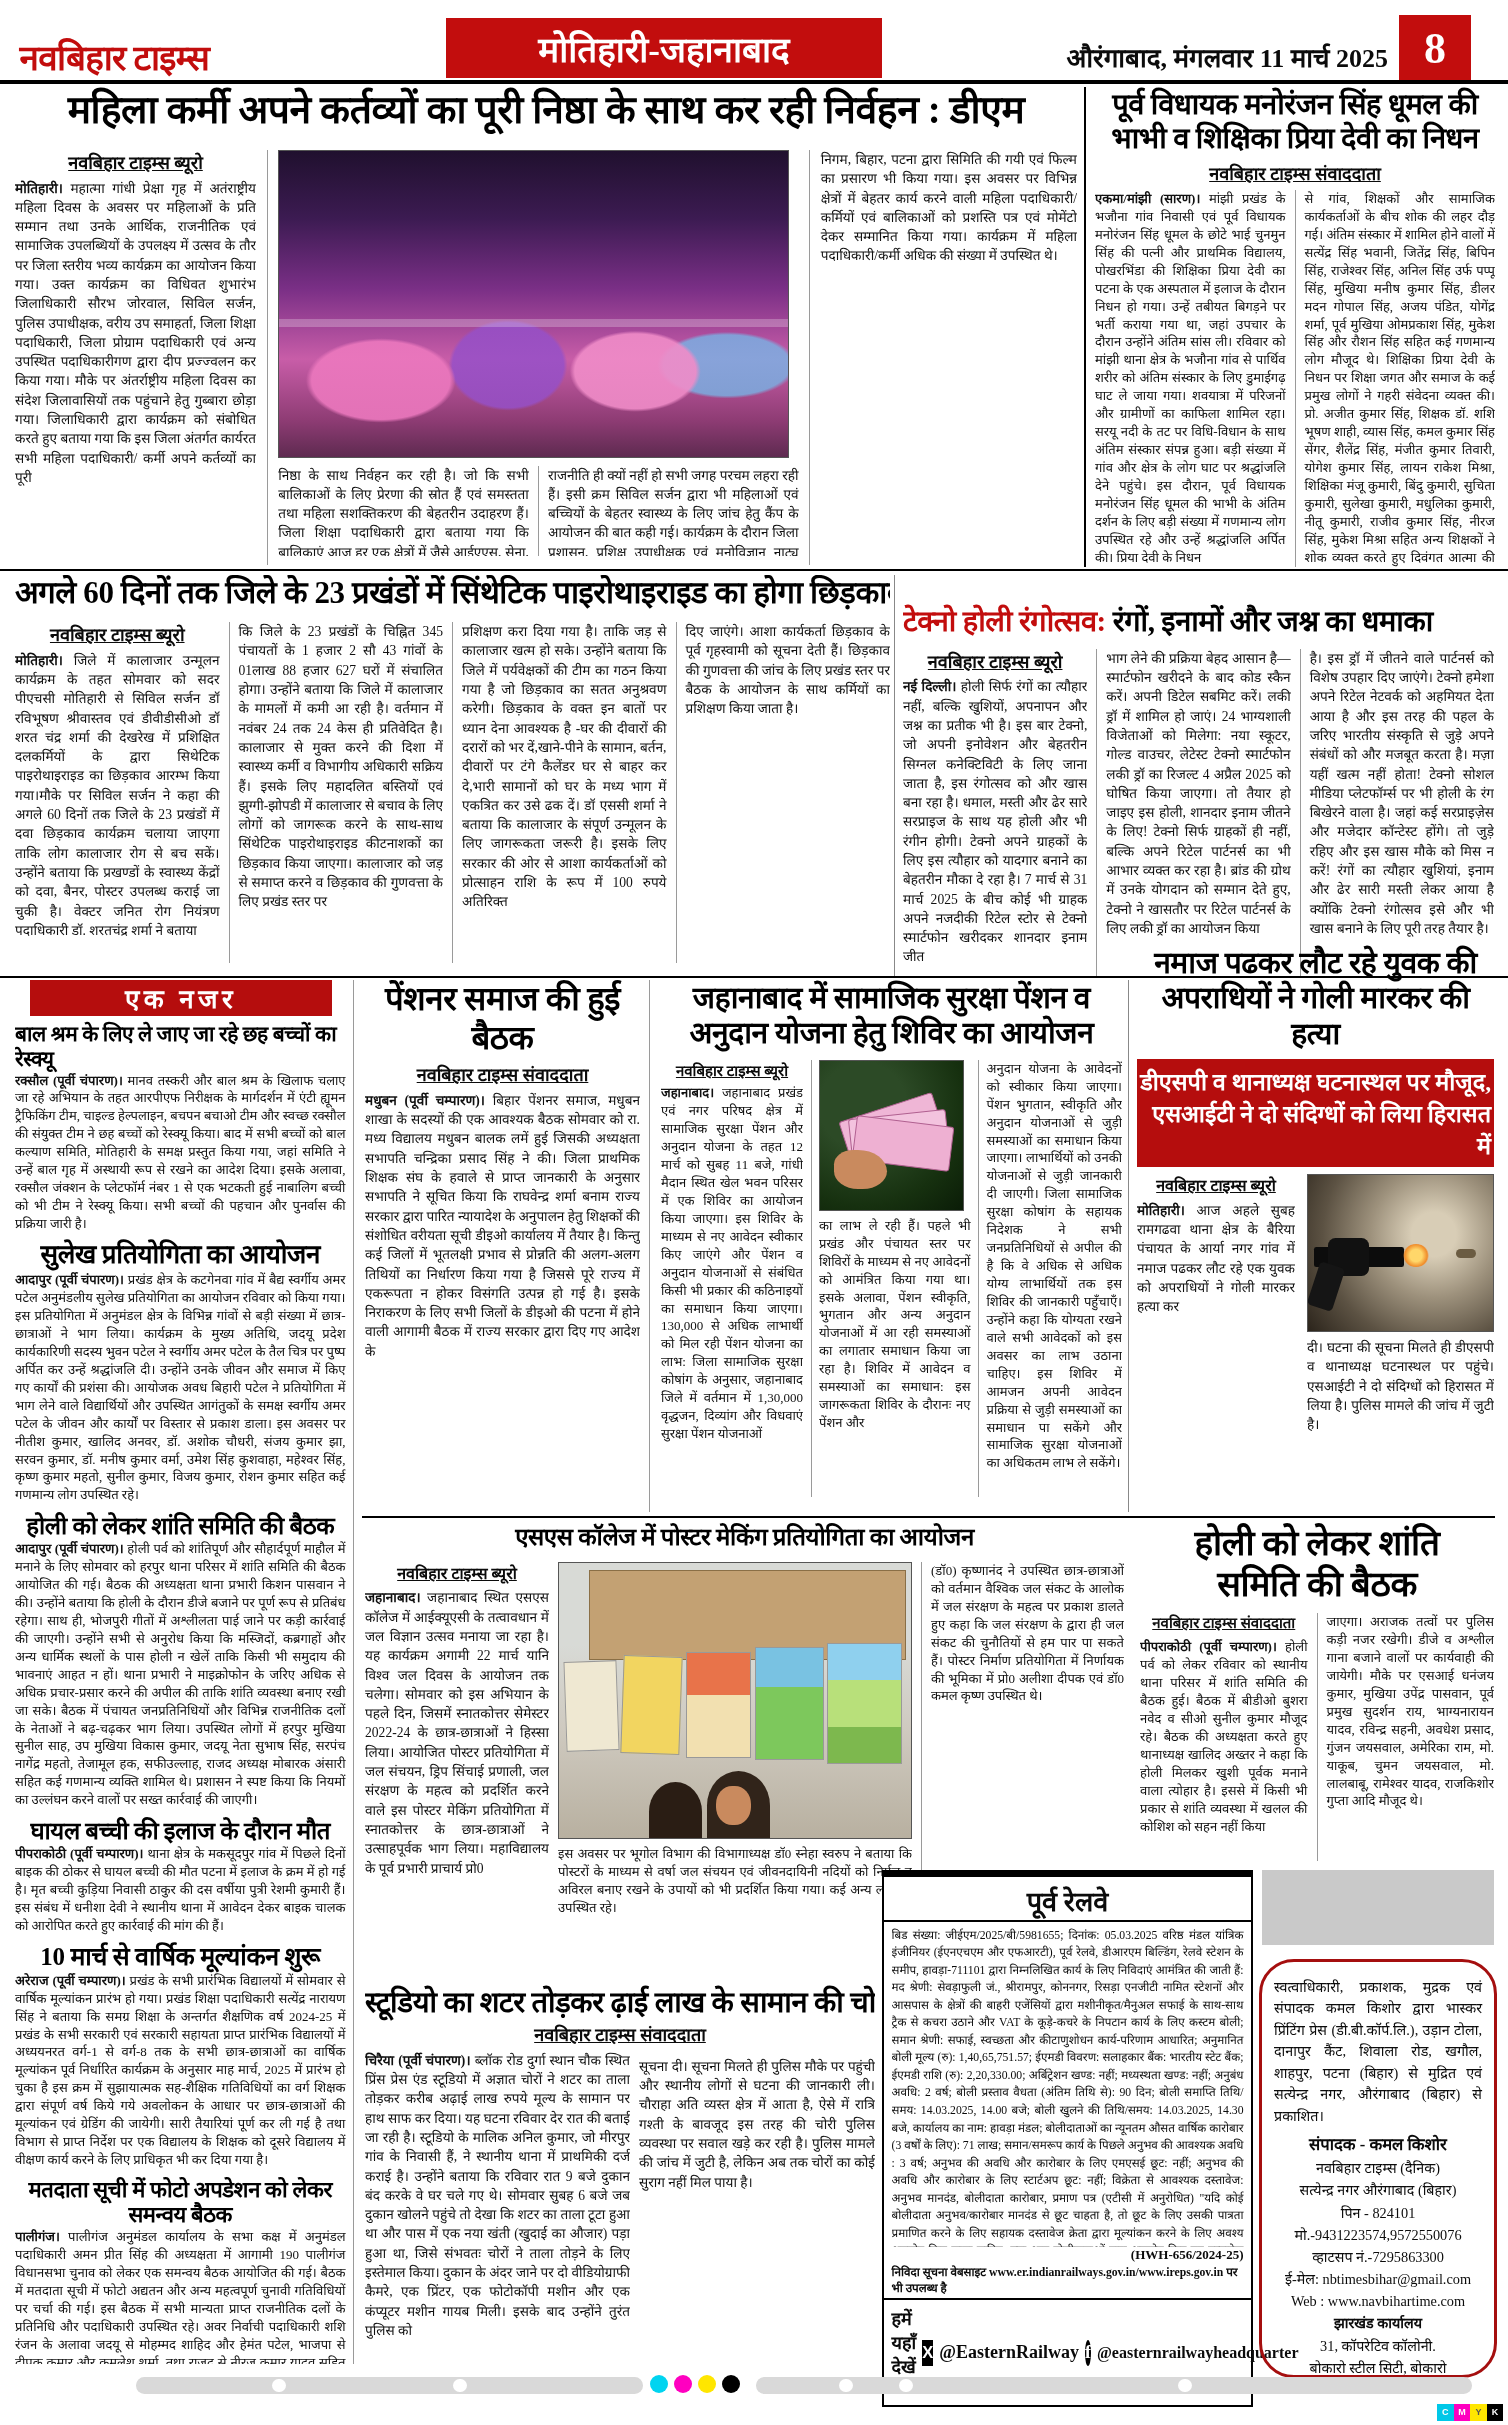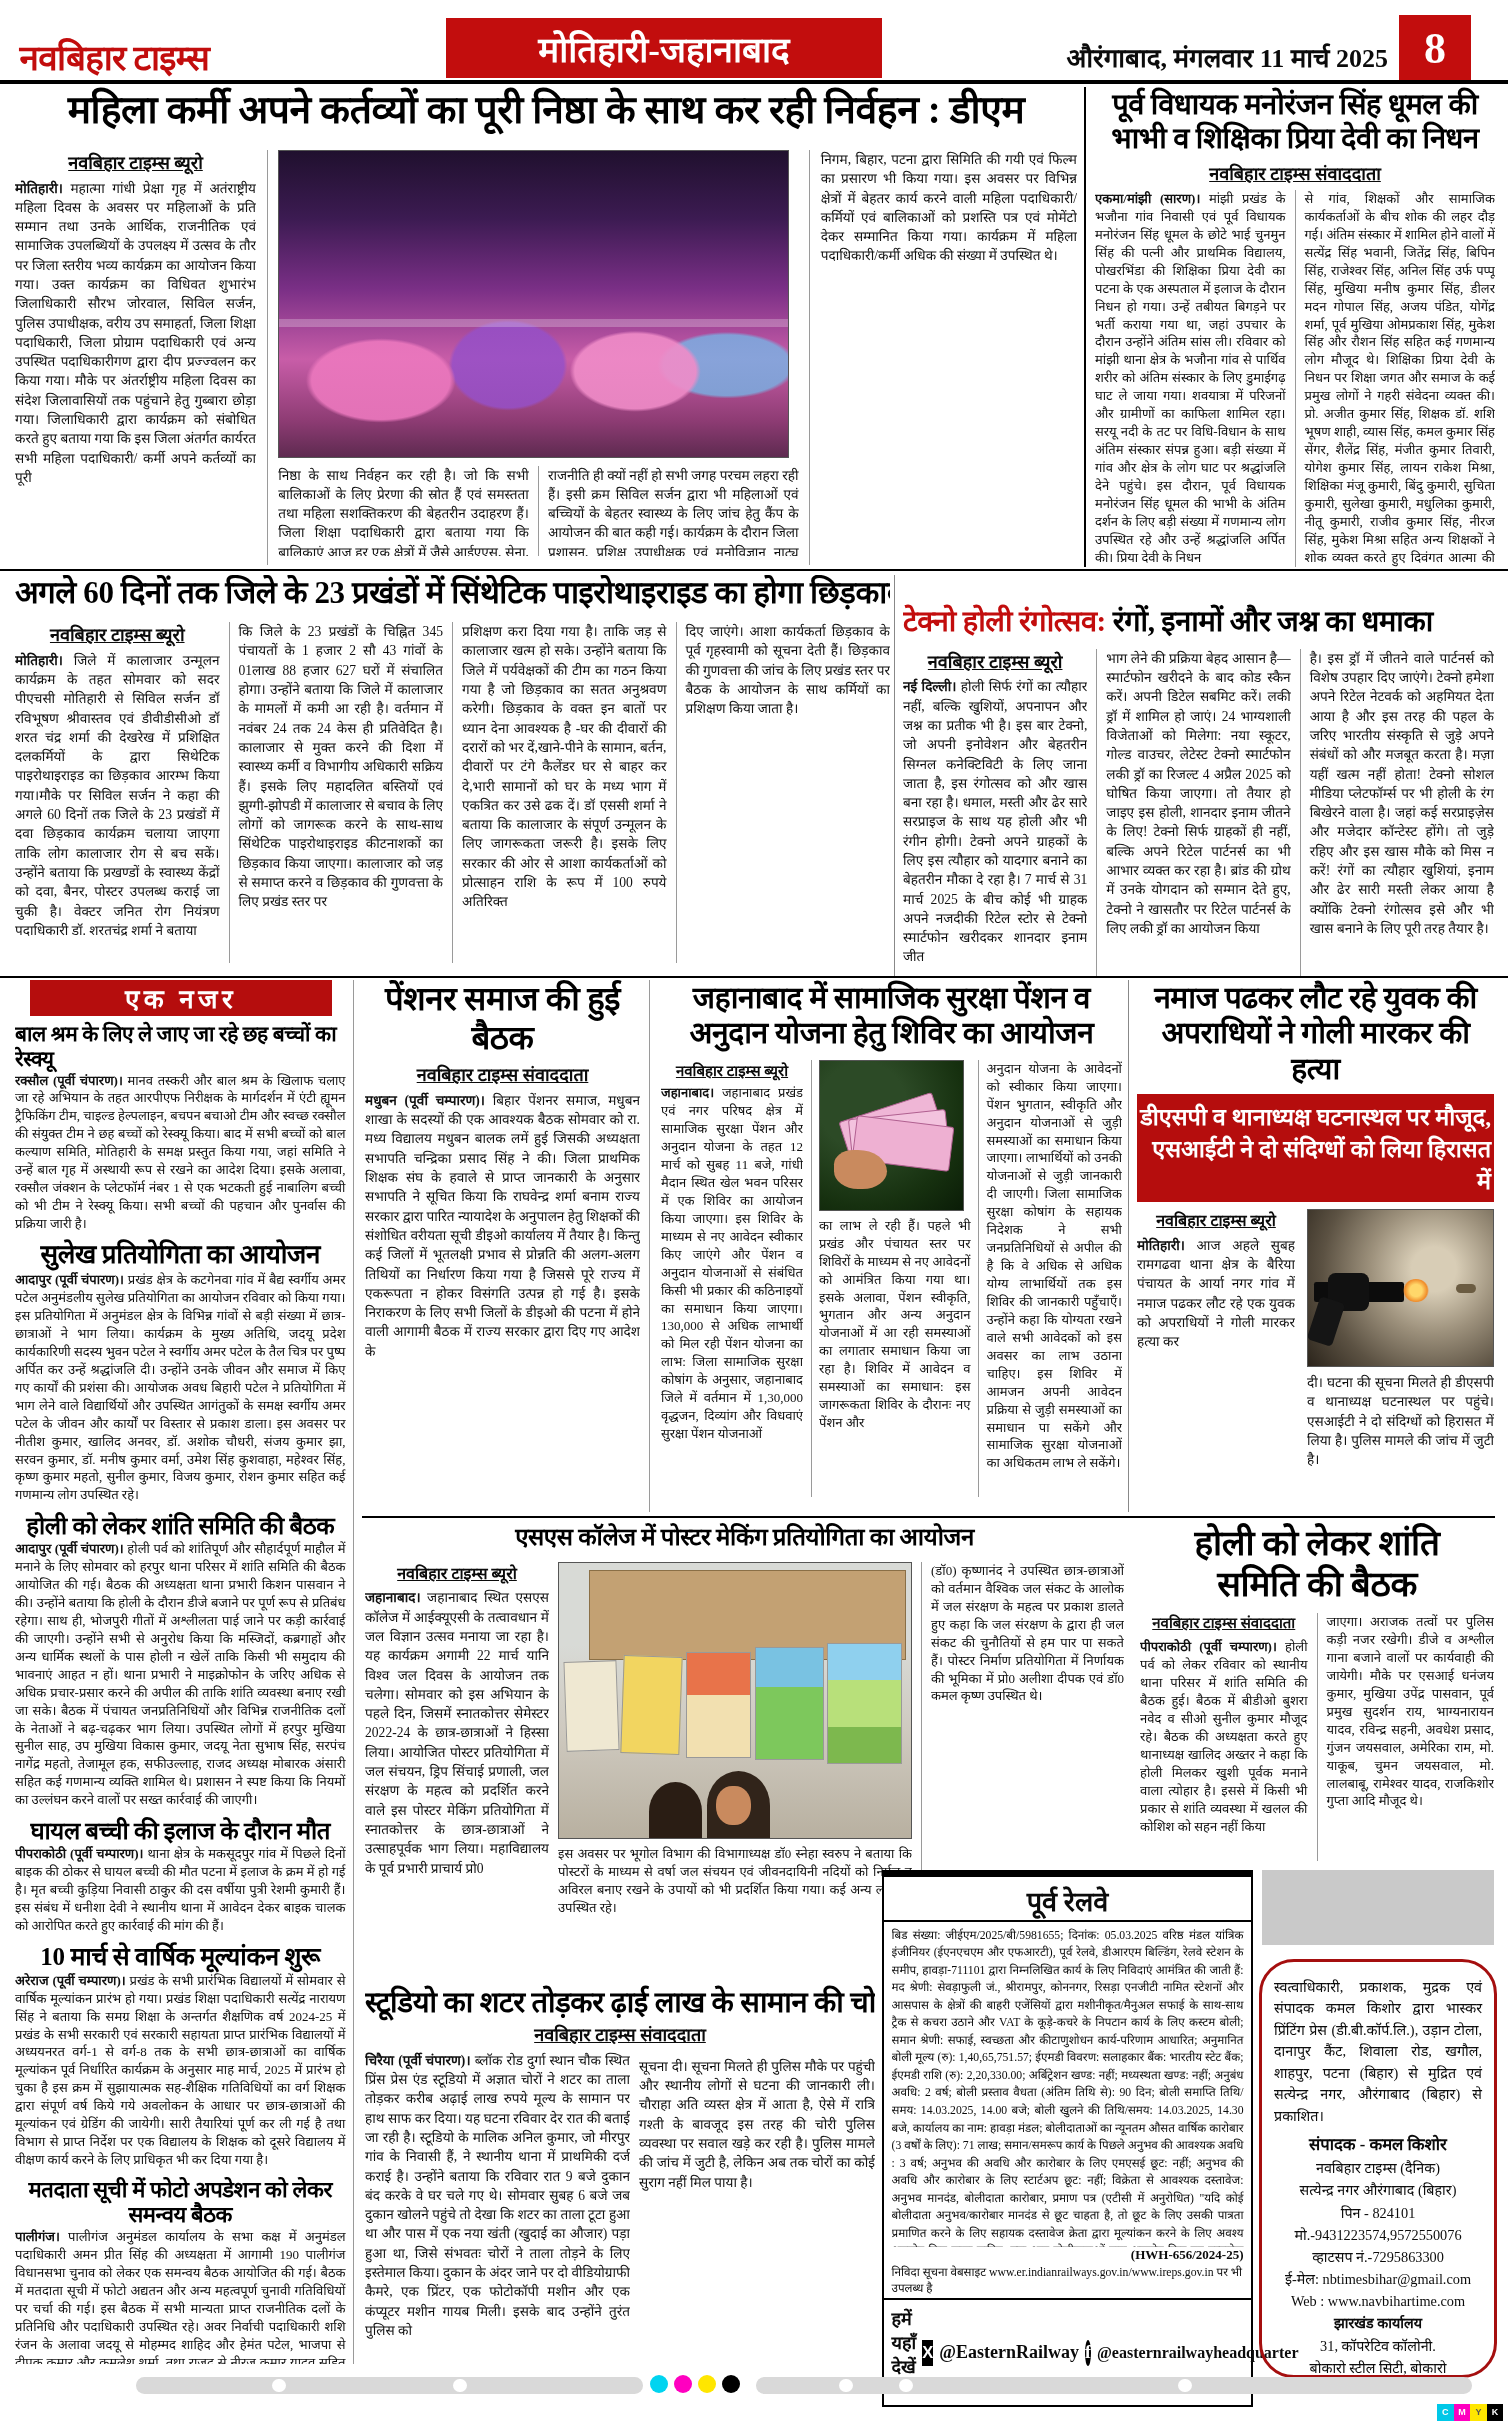--- a/index.html
+++ b/index.html
@@ -204,21 +204,21 @@
           <span>का लाभ ले रही हैं। पहले भी प्रखंड और पंचायत स्तर पर शिविरों के माध्यम से नए आवेदनों को आमंत्रित किया गया था। इसके अलावा, पेंशन स्वीकृति, भुगतान और अन्य अनुदान योजनाओं में आ रही समस्याओं का लगातार समाधान किया जा रहा है।</span>
           <span class="subhead-bold">शिविर में आवेदन व समस्याओं का समाधान:</span><span> इस जागरूकता शिविर के दौरानः नए पेंशन और</span>
         </div>
       </div>
       <div class="small-text clip" style="flex:1;margin-left:7.5px;padding-left:7.5px;border-left:0.8px solid #9a9a9a;">अनुदान योजना के आवेदनों को स्वीकार किया जाएगा। पेंशन भुगतान, स्वीकृति और अनुदान योजनाओं से जुड़ी समस्याओं का समाधान किया जाएगा। लाभार्थियों को उनकी योजनाओं से जुड़ी जानकारी दी जाएगी। जिला सामाजिक सुरक्षा कोषांग के सहायक निदेशक ने सभी जनप्रतिनिधियों से अपील की है कि वे अधिक से अधिक योग्य लाभार्थियों तक इस शिविर की जानकारी पहुँचाएँ। उन्होंने कहा कि योग्यता रखने वाले सभी आवेदकों को इस अवसर का लाभ उठाना चाहिए। इस शिविर में आमजन अपनी आवेदन प्रक्रिया से जुड़ी समस्याओं का समाधान पा सकेंगे और सामाजिक सुरक्षा योजनाओं का अधिकतम लाभ ले सकेंगे।</div>
     </div>
   </div>
 
   <div class="vrule" style="left:1128px;top:980px;height:532px;"></div>
 
-  <div class="abs clip" style="left:1137px;top:980px;width:357px;height:532px;">
+  <div class="abs clip" style="left:1137px;top:945px;width:357px;height:532px;">
     <div class="headline center" style="font-size:30px;">
       <div>नमाज पढकर लौट रहे युवक की</div>
       <div>अपराधियों ने गोली मारकर की हत्या</div>
     </div>
     <div style="background:#b50d0d;margin-top:7.5px;padding:6px 3px;">
       <div class="redbox-text" style="font-size:23.4px;">डीएसपी व थानाध्यक्ष घटनास्थल पर मौजूद,</div>
       <div class="redbox-text" style="font-size:23.4px;">एसआईटी ने दो संदिग्धों को लिया हिरासत में</div>
     </div>
     <div style="display:flex;margin-top:7.5px;height:332px;overflow:hidden;">
       <div class="clip" style="width:158px;">
@@ -297,21 +297,21 @@
       <div class="clip" style="flex:1;margin-left:9px;">
         <div class="body-text" style="margin-top:6px;">सूचना दी। सूचना मिलते ही पुलिस मौके पर पहुंची और स्थानीय लोगों से घटना की जानकारी ली। चौराहा अति व्यस्त क्षेत्र में आता है, ऐसे में रात्रि गश्ती के बावजूद इस तरह की चोरी पुलिस व्यवस्था पर सवाल खड़े कर रही है। पुलिस मामले की जांच में जुटी है, लेकिन अब तक चोरों का कोई सुराग नहीं मिल पाया है।</div>
       </div>
     </div>
   </div>
 
   <div class="abs" style="left:882px;top:1870px;width:371px;height:537px;border:2.3px solid #000;border-top:7.5px solid #000;background:#fff;padding:4.5px 7.5px 0 7.5px;display:flex;flex-direction:column;">
     <div class="center" style="font-size:27px;font-weight:bold;border-bottom:2.3px solid #000;margin:0 -7.5px;padding-bottom:1.5px;">पूर्व रेलवे</div>
     <div class="clip" style="font-size:11.7px;line-height:1.5;text-align:justify;margin-top:4.5px;flex:1;">बिड संख्या: जीईएम/2025/बी/5981655; दिनांक: 05.03.2025 वरिष्ठ मंडल यांत्रिक इंजीनियर (ईएनएचएम और एफआरटी), पूर्व रेलवे, डीआरएम बिल्डिंग, रेलवे स्टेशन के समीप, हावड़ा-711101 द्वारा निम्नलिखित कार्य के लिए निविदाएं आमंत्रित की जाती हैं: मद श्रेणी: सेवड़ाफुली जं., श्रीरामपुर, कोननगर, रिसड़ा एनजीटी नामित स्टेशनों और आसपास के क्षेत्रों की बाहरी एजेंसियों द्वारा मशीनीकृत/मैनुअल सफाई के साथ-साथ ट्रैक से कचरा उठाने और VAT के कूड़े-कचरे के निपटान कार्य के लिए कस्टम बोली; समान श्रेणी: सफाई, स्वच्छता और कीटाणुशोधन कार्य-परिणाम आधारित; अनुमानित बोली मूल्य (रु): 1,40,65,751.57; ईएमडी विवरण: सलाहकार बैंक: भारतीय स्टेट बैंक; ईएमडी राशि (रु): 2,20,330.00; अर्बिट्रेशन खण्ड: नहीं; मध्यस्थता खण्ड: नहीं; अनुबंध अवधि: 2 वर्ष; बोली प्रस्ताव वैधता (अंतिम तिथि से): 90 दिन; बोली समाप्ति तिथि/समय: 14.03.2025, 14.00 बजे; बोली खुलने की तिथि/समय: 14.03.2025, 14.30 बजे, कार्यालय का नाम: हावड़ा मंडल; बोलीदाताओं का न्यूनतम औसत वार्षिक कारोबार (3 वर्षों के लिए): 71 लाख; समान/समरूप कार्य के पिछले अनुभव की आवश्यक अवधि : 3 वर्ष; अनुभव की अवधि और कारोबार के लिए एमएसई छूट: नहीं; अनुभव की अवधि और कारोबार के लिए स्टार्टअप छूट: नहीं; विक्रेता से आवश्यक दस्तावेज: अनुभव मानदंड, बोलीदाता कारोबार, प्रमाण पत्र (एटीसी में अनुरोधित) "यदि कोई बोलीदाता अनुभव/कारोबार मानदंड से छूट चाहता है, तो छूट के लिए उसकी पात्रता प्रमाणित करने के लिए सहायक दस्तावेज क्रेता द्वारा मूल्यांकन करने के लिए अवश्य अपलोड किए जाना चाहिए; क्या आप बोलीदाताओं द्वारा अपलोड किए गए दस्तावेज बोली में भाग लेने वाले सभी बोलीदाताओं को दिखाना चाहते हैं?: हाँ; आरए के लिए बोली सक्षम: नहीं; बोली का प्रकार: दो पैकेट बोली; तकनीकी मूल्यांकन के दौरान तकनीकी स्पष्टीकरण के लिए अनुमत समय: 2 दिन; मूल्यांकन विधि: कुल मूल्यवार मूल्यांकन; ईपीबीजी विवरण: सलाहकार बैंक: भारतीय स्टेट बैंक; ईपीबीजी प्रतिशत (%): 5.00; ईपीबीजी की आवश्यक अवधि (महीना): 30</div>
     <div style="text-align:right;font-size:13px;font-weight:bold;">(HWH-656/2024-25)</div>
-    <div style="font-size:11.7px;font-weight:normal;border-bottom:2.3px solid #000;margin:0 -7.5px;padding:0 7.5px 3px 7.5px;">निविदा सूचना वेबसाइट www.er.indianrailways.gov.in/www.ireps.gov.in पर भी उपलब्ध है</div>
+    <div style="font-size:11.7px;font-weight:bold;border-bottom:2.3px solid #000;margin:0 -7.5px;padding:0 7.5px 3px 7.5px;">निविदा सूचना वेबसाइट www.er.indianrailways.gov.in/www.ireps.gov.in पर भी उपलब्ध है</div>
     <div style="display:flex;align-items:center;gap:6px;padding:6px 0;font-weight:bold;font-size:18px;">
       <span>हमें यहाँ देखें :</span>
       <span style="display:inline-flex;width:26px;height:26px;background:#000;color:#fff;align-items:center;justify-content:center;font-family:'Liberation Sans',sans-serif;font-size:16.6px;">X</span>
       <span>@EasternRailway</span>
       <span style="display:inline-flex;width:26px;height:26px;background:#000;color:#fff;border-radius:50%;align-items:center;justify-content:center;font-family:'Liberation Serif',serif;font-size:18px;">f</span>
       <span style="font-size:16px;">@easternrailwayheadquarter</span>
     </div>
   </div>
 
   <div class="abs" style="left:1262px;top:1870px;width:232px;height:75px;background:#c9c9c9;"></div>

